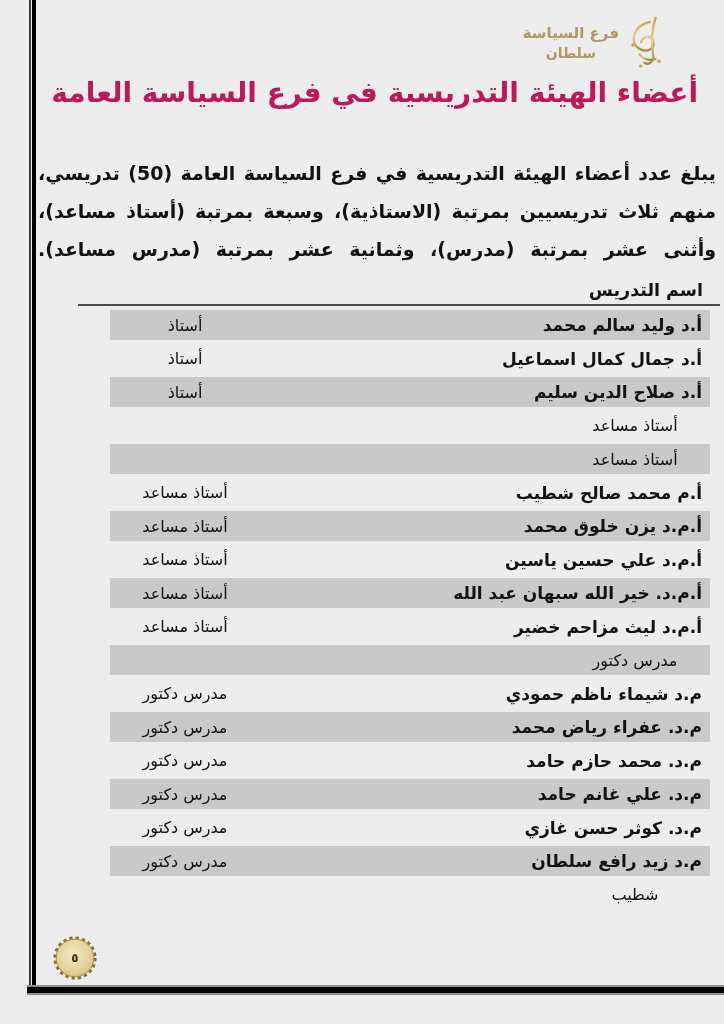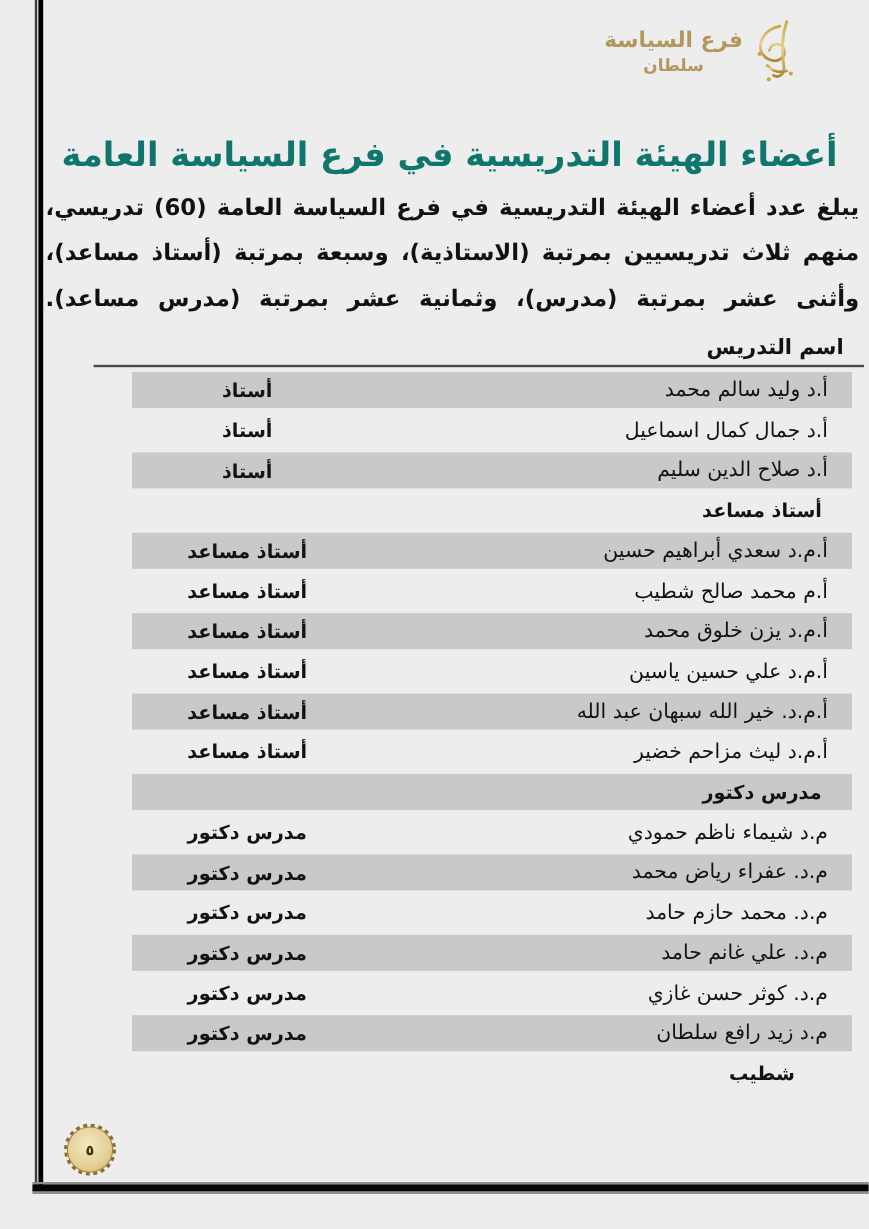--- a/index.html
+++ b/index.html
@@ -14,29 +14,29 @@
   
   .pb-left-thin{position:absolute;left:29px;top:0;width:2px;height:990px;background:#3d3d3d;}
   .pb-left-thick{position:absolute;left:32px;top:0;width:4px;height:990px;background:#000;}
   .pb-bot-thin-a{position:absolute;left:27px;right:0;top:985px;height:2px;background:#8f8f8f;}
   .pb-bot-thick{position:absolute;left:27px;right:0;top:987px;height:6px;background:#050505;}
   .pb-bot-thin-b{position:absolute;left:27px;right:0;top:993px;height:2px;background:#8f8f8f;}
 
   
   .logo{position:absolute;top:16px;right:52px;display:flex;direction:ltr;align-items:center;gap:1px;}
   .logo-text{text-align:center;color:#b3985e;font-weight:bold;line-height:1.3;}
-  .logo-line1{font-size:18px;letter-spacing:.5px;}
+  .logo-line1{font-size:15px;letter-spacing:.5px;}
   .logo-line2{font-size:14px;}
   .logo-mark{width:52px;height:54px;}
 
   
   .title{
-    position:absolute;top:112px;left:40px;right:26px;
+    position:absolute;top:76px;left:40px;right:26px;
     direction:rtl;text-align:right;
-    font-size:28px;font-weight:bold;color:#0f766e;
+    font-size:28px;font-weight:bold;color:#be185d;
   }
 
   
   .intro{
     position:absolute;top:154px;left:38px;right:8px;
     direction:rtl;text-align:justify;text-align-last:justify;
     font-size:19px;font-weight:bold;line-height:38px;color:#111;
   }
 
   
@@ -46,22 +46,22 @@
     padding:0 17px 4px 0;font-weight:bold;font-size:17.5px;
   }
   .th-rank{width:150px;text-align:center;margin-left:9px;}
   .head-rule{border-top:2px solid #4a4a4a;height:0;}
   .tbody{
     margin:4px 10px 0 32px;           
     display:flex;flex-direction:column;gap:3.5px;
   }
   .trow{height:30px;display:flex;direction:rtl;align-items:center;}
   .trow.striped{background:#c9c9c9;}
-  .td-name{flex:1;text-align:right;padding-right:20px;font-size:17px;font-weight:normal;white-space:nowrap;}
-  .td-rank{width:150px;text-align:center;font-size:16px;font-weight:bold;white-space:nowrap;padding-left:21px;}
+  .td-name{flex:1;text-align:right;padding-right:8px;font-size:17px;font-weight:bold;white-space:nowrap;}
+  .td-rank{width:150px;text-align:center;font-size:16px;font-weight:normal;white-space:nowrap;}
 
   
   .page-badge{position:absolute;left:52px;top:935px;width:46px;height:46px;}
 </style>
 </head>
 <body>
 
 <div class="pb-left-thin"></div>
 <div class="pb-left-thick"></div>
 <div class="pb-bot-thin-a"></div>
@@ -89,21 +89,21 @@
     <g fill="#c9a64b">
       <circle cx="13.5" cy="30" r="1.8"></circle>
       <circle cx="40.5" cy="47" r="1.8"></circle>
       <circle cx="21.5" cy="52" r="1.8"></circle>
     </g>
   </svg>
 </div>
 
 <div class="title">أعضاء الهيئة التدريسية في فرع السياسة العامة</div>
 
-<div class="intro">يبلغ عدد أعضاء الهيئة التدريسية في فرع السياسة العامة (60) تدريسي، منهم ثلاث تدريسيين بمرتبة (الاستاذية)، وسبعة بمرتبة (أستاذ مساعد)، وأثنى عشر بمرتبة (مدرس)، وثمانية عشر بمرتبة (مدرس مساعد).</div>
+<div class="intro">يبلغ عدد أعضاء الهيئة التدريسية في فرع السياسة العامة (50) تدريسي، منهم ثلاث تدريسيين بمرتبة (الاستاذية)، وسبعة بمرتبة (أستاذ مساعد)، وأثنى عشر بمرتبة (مدرس)، وثمانية عشر بمرتبة (مدرس مساعد).</div>
 
 <div class="table-wrap">
   <div class="thead">
     <div class="th-name">اسم التدريس</div>
   </div>
   <div class="head-rule"></div>
   <div class="tbody">
       <div class="trow striped">
     <div class="td-name">أ.د وليد سالم محمد</div>
     <div class="td-rank">أستاذ</div>
@@ -113,21 +113,20 @@
     <div class="td-rank">أستاذ</div>
   </div>
       <div class="trow striped">
     <div class="td-name">أ.د صلاح الدين سليم</div>
     <div class="td-rank">أستاذ</div>
   </div>
       <div class="trow">
     <div class="td-rank">أستاذ مساعد</div>
   </div>
       <div class="trow striped">
-    <div class="td-name">أ.م.د سعدي أبراهيم حسين</div>
     <div class="td-rank">أستاذ مساعد</div>
   </div>
       <div class="trow">
     <div class="td-name">أ.م محمد صالح شطيب</div>
     <div class="td-rank">أستاذ مساعد</div>
   </div>
       <div class="trow striped">
     <div class="td-name">أ.م.د يزن خلوق محمد</div>
     <div class="td-rank">أستاذ مساعد</div>
   </div>

